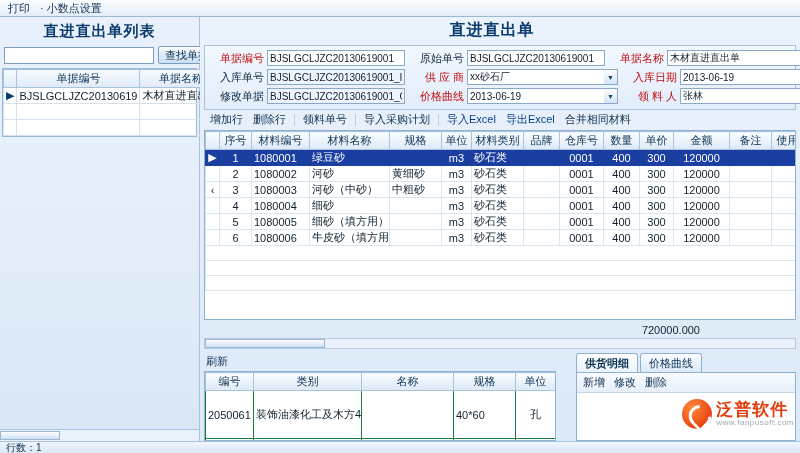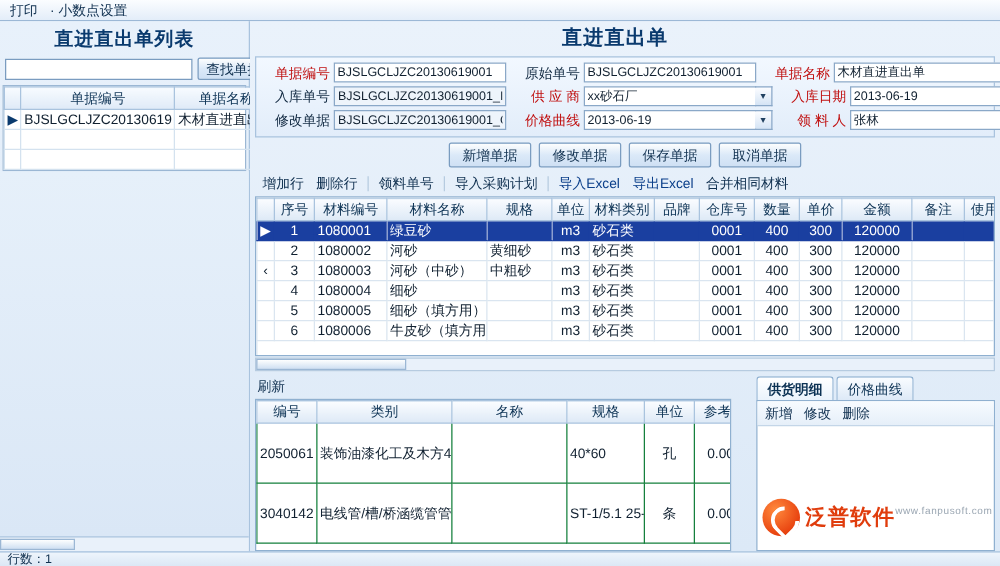--- a/index.html
+++ b/index.html
@@ -146,21 +146,21 @@
     font-size: 11px; color: #103050;
   }
   .mini-bar .mb { padding: 1px 4px; cursor: pointer; white-space: nowrap; }
   .mini-bar .mb.blue { color: #0b3f8a; }
   .mini-bar .sep { width: 1px; height: 12px; background: #b6cbe0; margin: 0 2px; }
   
   .mgrid-wrap {
     margin: 0 4px;
     border: 1px solid #8fb0d0;
     background: #fff;
-    height: 128px; overflow: hidden;
+    height: 190px; overflow: hidden;
     position: relative;
   }
   table.mgrid { border-collapse: collapse; width: 100%; font-size: 11px; table-layout: fixed; }
   table.mgrid th {
     background: linear-gradient(to bottom,#fafcff 0%, #dde9f6 100%);
     border: 1px solid #a9c3de;
     height: 16px; font-weight: normal; color: #0c3254; font-size: 11px;
   }
   table.mgrid td {
     border: 1px solid #dae5f0; height: 15px; padding: 0 2px;
@@ -188,21 +188,21 @@
   table.bgrid { border-collapse: collapse; width: 100%; font-size: 11px; table-layout: fixed; }
   table.bgrid th {
     background: linear-gradient(to bottom,#fafcff 0%, #dde9f6 100%);
     border: 1px solid #a9c3de; height: 15px; font-weight: normal; color: #0c3254;
   }
   table.bgrid td {
     border: 1px solid #15803d; height: 14px; padding: 16px 2px;
     color: #102030; white-space: nowrap; overflow: hidden;
   }
   
-  .br { width: 191px; display: flex; flex-direction: column; }
+  .br { width: 220px; display: flex; flex-direction: column; }
   .tabs { display: flex; gap: 2px; }
   .tab {
     border: 1px solid #8fb0d0; border-bottom: none;
     background: linear-gradient(to bottom,#f9fcff,#dde9f7);
     font-size: 11px; padding: 2px 8px 1px 8px; color: #0c3254; cursor: pointer;
     border-radius: 3px 3px 0 0;
   }
   .tab.active { background: linear-gradient(to bottom,#ffffff,#eaf3fc); font-weight: bold; }
   .tab-body {
     border: 1px solid #8fb0d0; background: #fff; flex: 1;
@@ -230,21 +230,21 @@
     width: 30px; height: 30px; border-radius: 50%;
     background: radial-gradient(circle at 35% 30%, #ff8a3d 0%, #e8420f 70%, #c02a06 100%);
     position: relative;
   }
   .logo-mark::after {
     content: ""; position: absolute; left: 7px; top: 6px;
     width: 16px; height: 17px; border: 3px solid #fff;
     border-radius: 50% 50% 50% 0; transform: rotate(-45deg);
     border-right-color: transparent;
   }
-  .logo-txt { display: flex; flex-direction: row; line-height: 1.05; }
+  .logo-txt { display: flex; flex-direction: column; line-height: 1.05; }
   .logo-txt .l1 { font-size: 17px; font-weight: bold; color: #e03c0c; letter-spacing: 1px; }
   .logo-txt .l2 { font-size: 8px; color: #9aa6b2; letter-spacing: .5px; }
   
   .statusbar {
     position: absolute; left: 0; bottom: 0; width: 800px; height: 12px;
     background: linear-gradient(to bottom,#eef5fc,#dbe7f5);
     border-top: 1px solid #a9c3de;
     font-size: 10px; color: #10304f; padding-left: 6px; line-height: 12px;
   }
   .hscroll {
@@ -365,26 +365,20 @@
           <div class="fcell">
             <span class="flab red">领 料 人</span>
             <input class="fin" type="text" value="张林" style="">
 
           </div>
         </div>
 
 
       </div>
 
-      <div class="act-row">
-        <button class="btn">新增单据</button>
-        <button class="btn">修改单据</button>
-        <button class="btn">保存单据</button>
-        <button class="btn">取消单据</button>
-      </div>
 
       <div class="mini-bar">
         <span class="mb">增加行</span>
         <span class="mb">删除行</span>
         <span class="sep"></span>
         <span class="mb">领料单号</span>
         <span class="sep"></span>
         <span class="mb">导入采购计划</span>
         <span class="sep"></span>
         <span class="mb blue">导入Excel</span>
@@ -532,20 +526,23 @@
                 <td colspan="14" style="height:15px"></td>
               </tr>
             <tr>
                 <td colspan="14" style="height:15px"></td>
               </tr>
 
           </tbody>
         </table>
       </div>
 
+      <div class="total-row">
+        <span>720000.000</span>
+      </div>
       <div class="hscroll">
         <div class="thumb"></div>
       </div>
 
       <div class="bottom">
         <div class="bl">
           <div class="refresh-bar">刷新</div>
           <div class="bgrid-wrap">
             <table class="bgrid">
               <colgroup>

